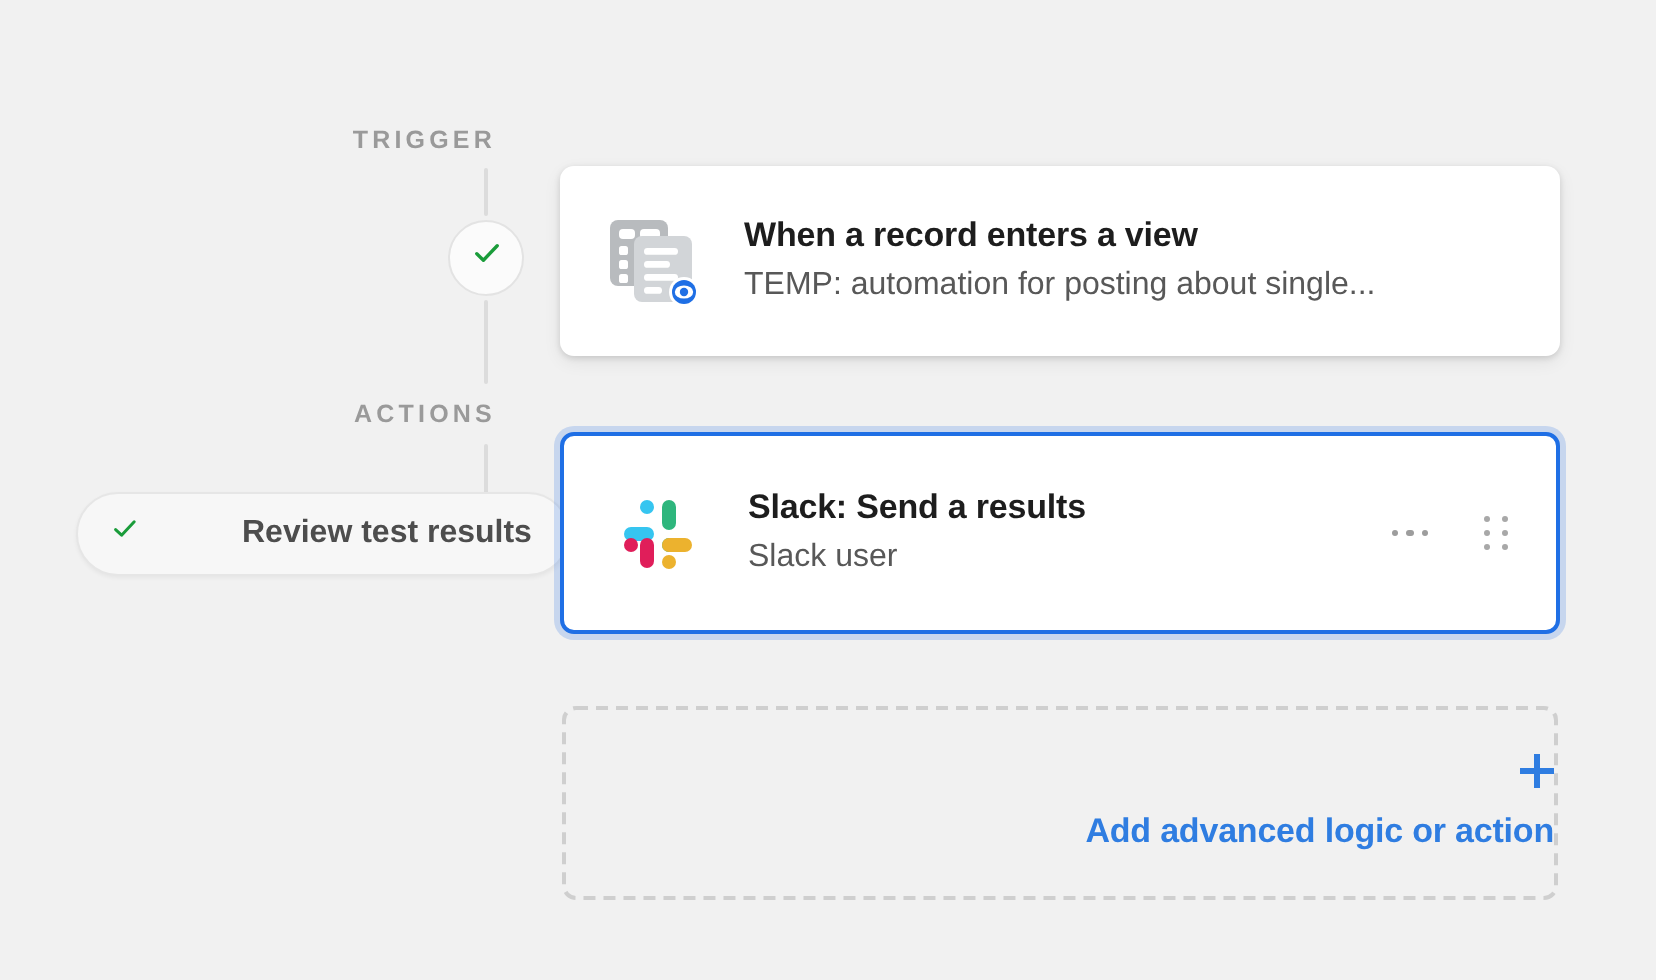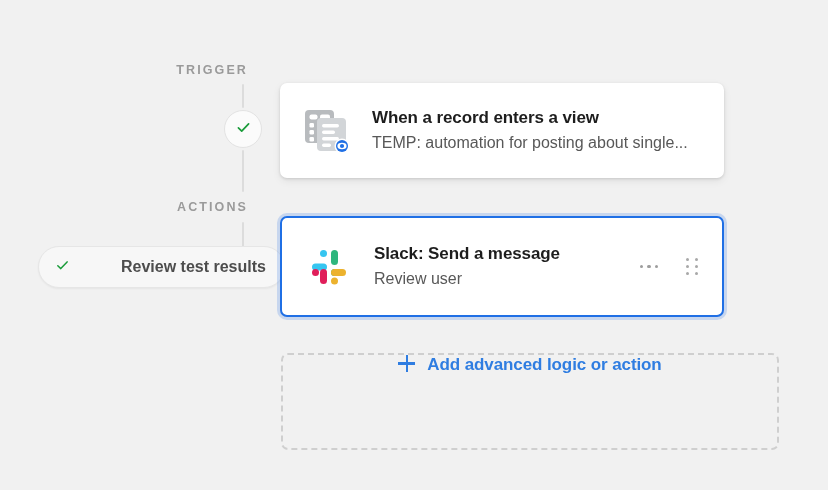--- a/index.html
+++ b/index.html
@@ -85,21 +85,21 @@
     font-weight: 600;
     color: #4d4d4d;
     white-space: nowrap;
     margin-left: 40px;
   }
 
   
   .card {
     position: absolute;
     left: 280px;
-    width: 444px;
+    width: 500px;
     box-sizing: border-box;
     background: #ffffff;
     border-radius: 7px;
   }
   .card-trigger {
     top: 83px;
     height: 95px;
     box-shadow: 0 1px 3px rgba(0,0,0,0.13), 0 3px 9px rgba(0,0,0,0.07);
     cursor: pointer;
   }
@@ -190,24 +190,25 @@
   .add-box {
     position: absolute;
     left: 281px;
     top: 353px;
     width: 498px;
     height: 97px;
     box-sizing: border-box;
     border: 2px dashed #cfcfcf;
     border-radius: 7px;
     display: flex;
-    align-items: flex-start;
+    align-items: flex-end;
     justify-content: center;
     gap: 12px;
     cursor: pointer;
+    flex-direction: column;
   }
   .add-box .plus {
     display: block;
     width: 17px;
     height: 17px;
     position: relative;
   }
   .add-box .plus::before,
   .add-box .plus::after {
     content: "";
@@ -299,22 +300,22 @@
           <rect x="24" y="24" width="7" height="7" rx="3.5" fill="#2eb67d"></rect>
 
           <rect x="24" y="24" width="15" height="7" rx="3.5" fill="#ecb22e"></rect>
           <rect x="24" y="32.5" width="7" height="7" rx="3.5" fill="#ecb22e"></rect>
 
           <rect x="13" y="24" width="7" height="15" rx="3.5" fill="#e01e5a"></rect>
           <rect x="5" y="24" width="7" height="7" rx="3.5" fill="#e01e5a"></rect>
         </svg>
       </div>
       <div class="card-text">
-        <div class="card-title">Slack: Send a message</div>
-        <div class="card-sub">Review user</div>
+        <div class="card-title">Slack: Send a results</div>
+        <div class="card-sub">Slack user</div>
       </div>
       <div class="card-tools">
         <span class="dots-h">
           <i></i>
             <i></i>
             <i></i>
         </span>
         <span class="grip">
           <i></i>
             <i></i>

